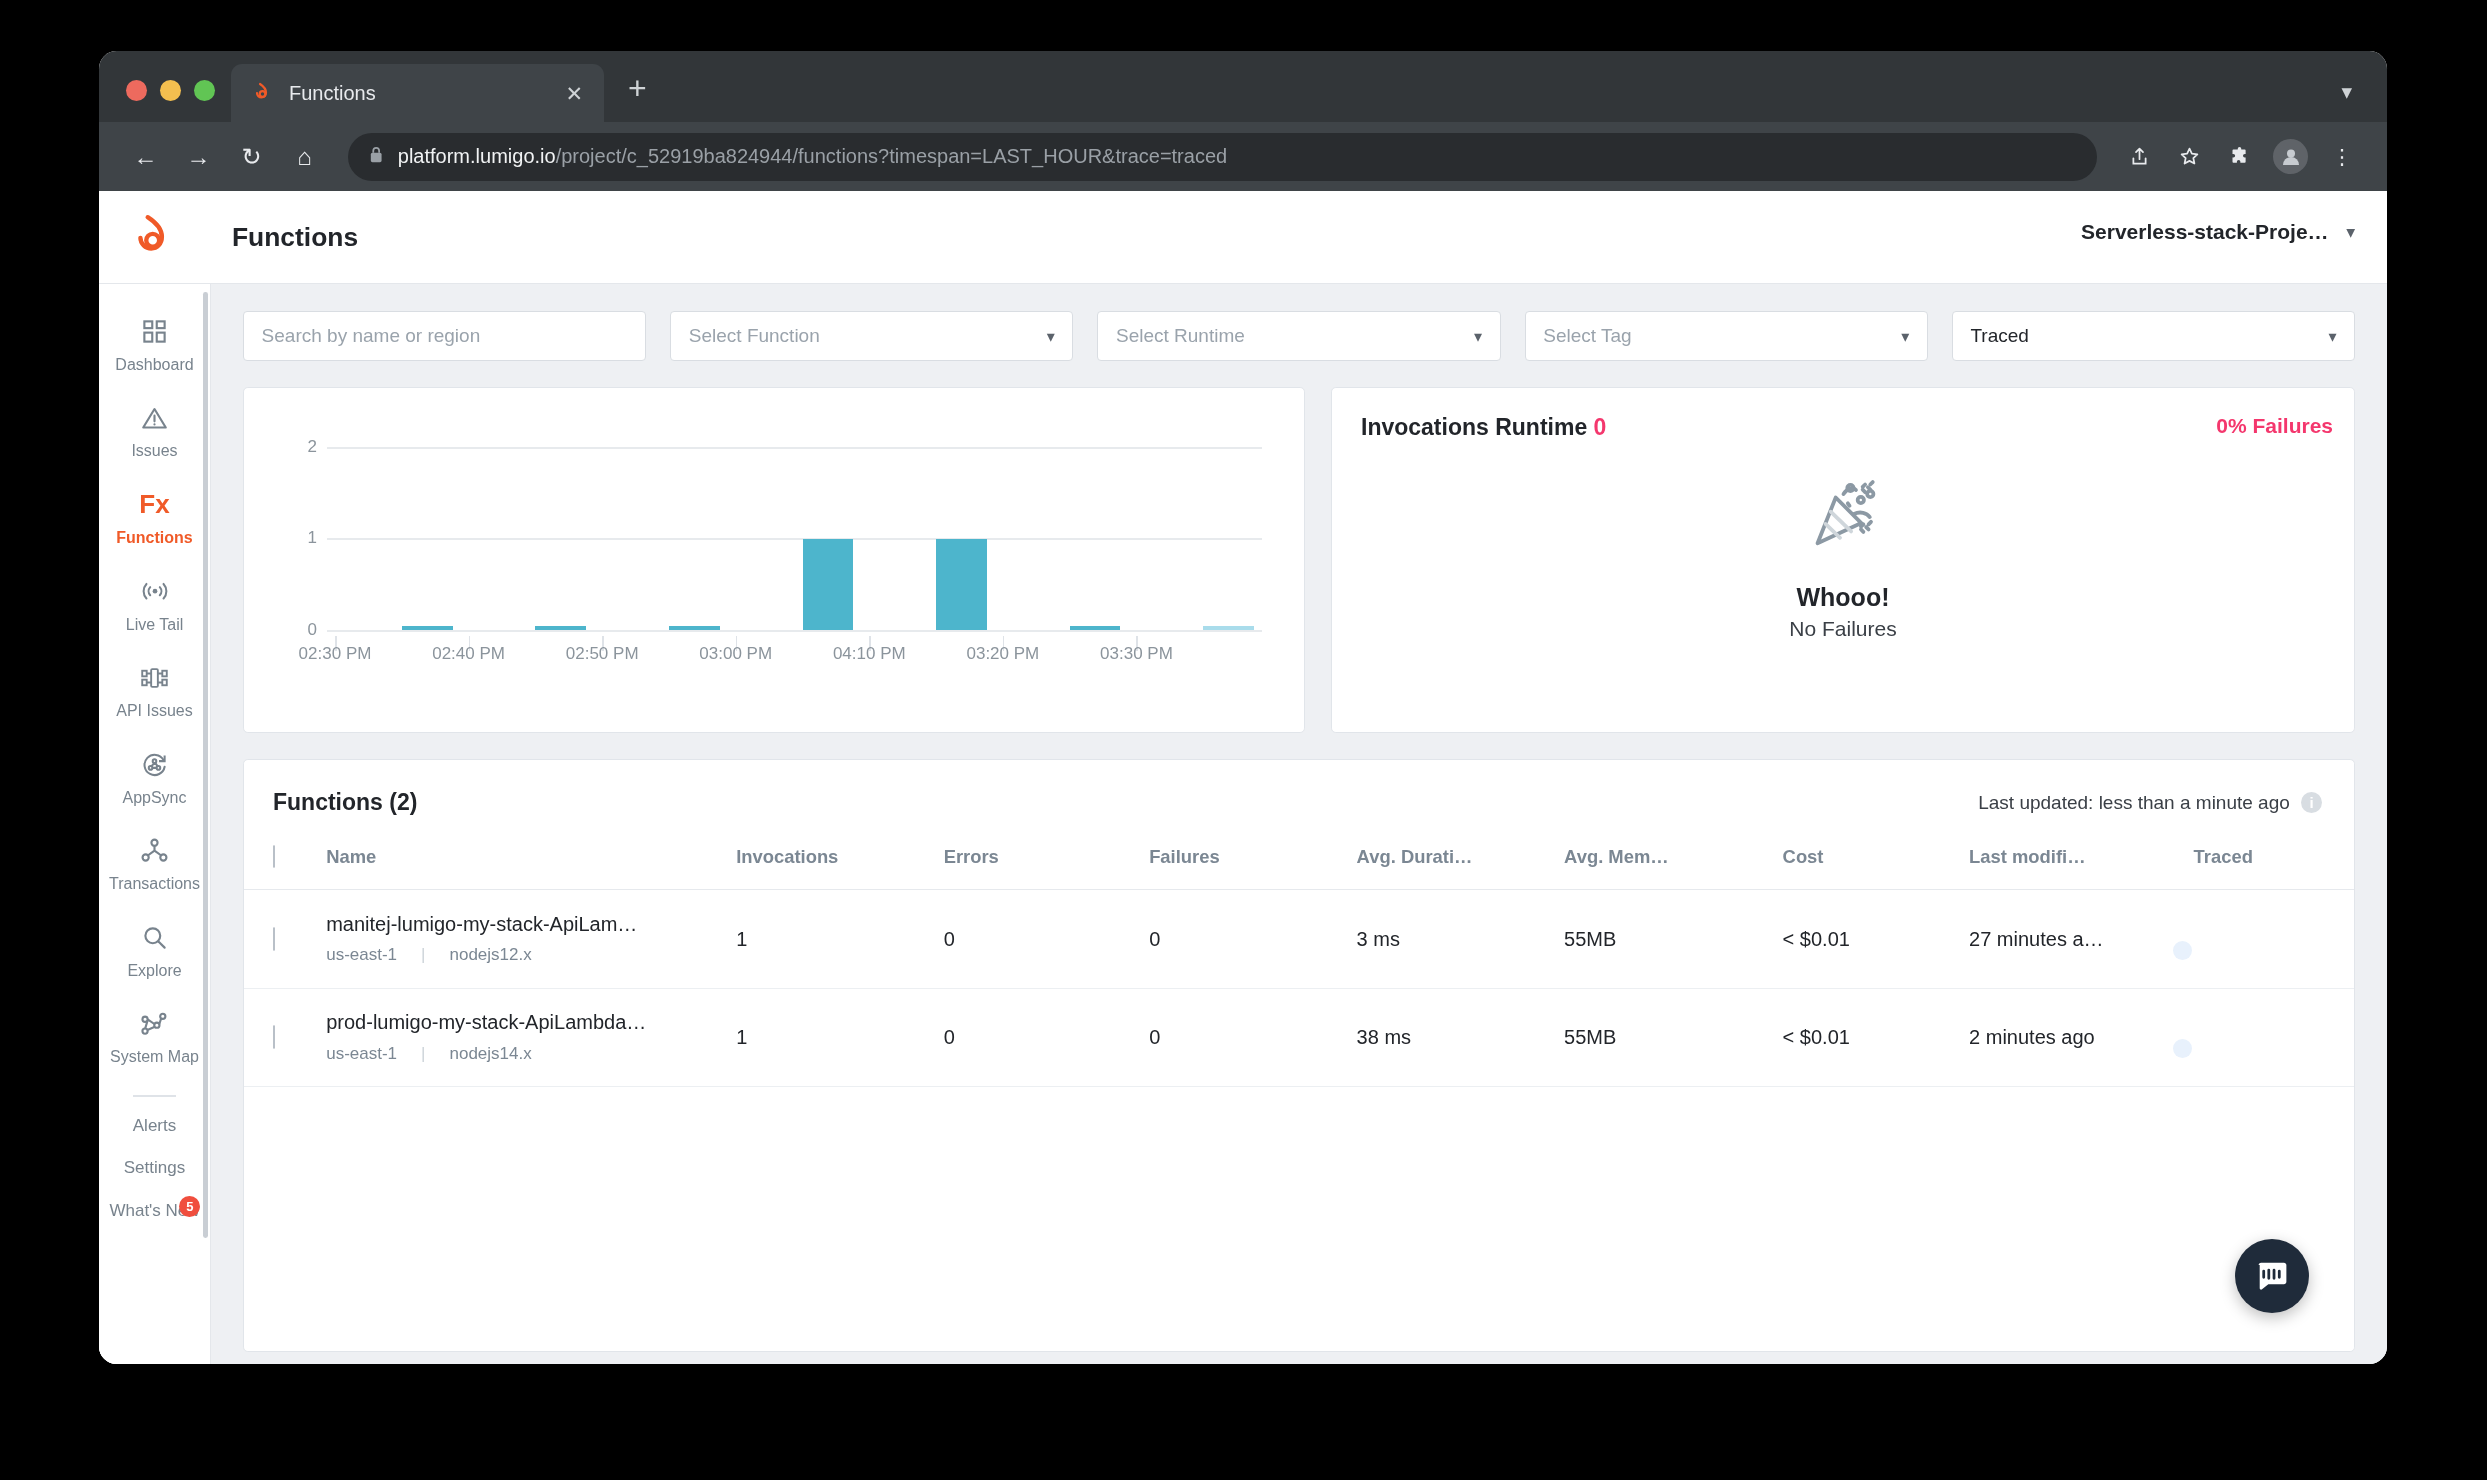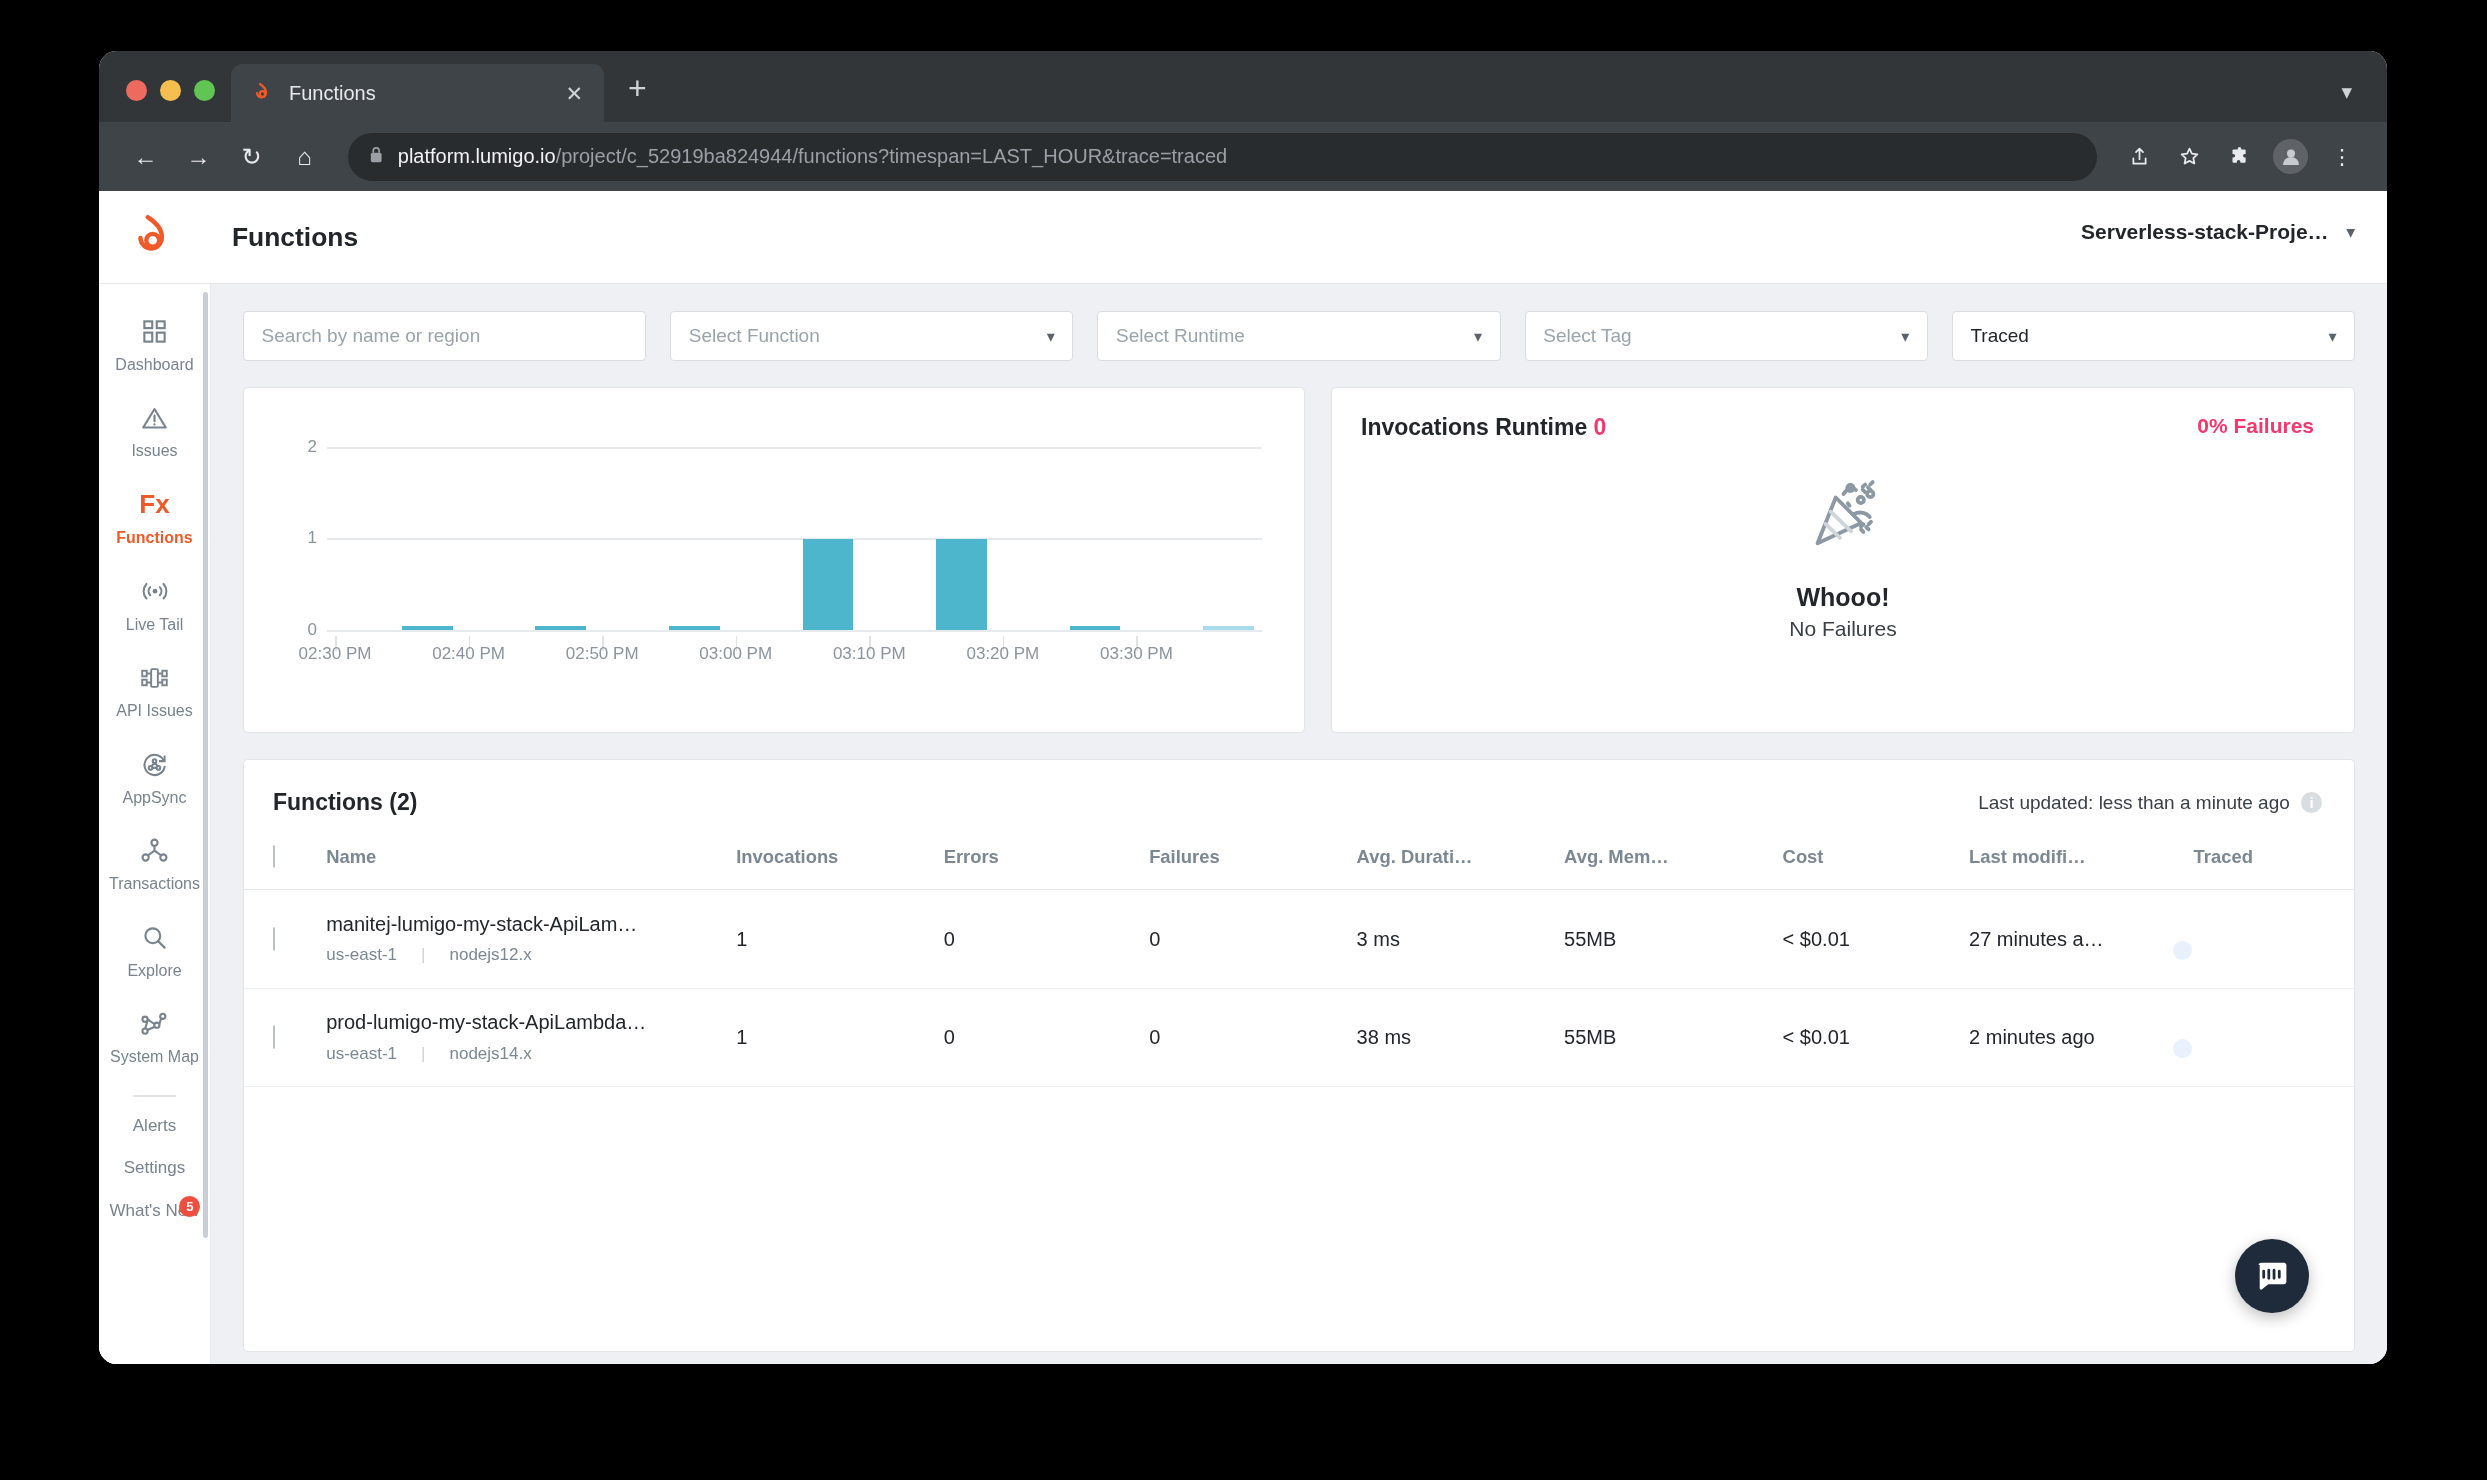--- a/index.html
+++ b/index.html
@@ -191,21 +191,21 @@
   
   #cards-row { display:flex; gap: 26px; }
   .card { background:#fff; border:0.8px solid #e1e5ea; border-radius: 4.8px; }
   #invocations-card { width: 1062px; height: 346px; padding: 26px 29px 0 29px; }
   #failures-card   { flex: 1; height: 346px; padding: 26px 29px 0 29px; position: relative; }
 
   .card-title { font-size: 23px; font-weight: 700; color:#22252a; }
   .card-title .accent-blue { color:#4db5cc; font-weight:700; }
   .card-title .accent-pink { color:#f4376d; font-weight:700; }
   #failures-pct {
-    position:absolute; right: 40px; top: 26px;
+    position:absolute; right: 21px; top: 26px;
     font-size: 21px; font-weight: 700; color:#f4376d;
   }
 
   
   #chart-area { position: relative; margin-top: 27px; height: 240px; }
   #plot {
     position: absolute; left: 54px; right: 13px; top: 6.4px; height: 183px;
   }
   .gridline { position:absolute; left:0; right:0; height:1.6px; background:#e7eaed; }
   .ytick {
@@ -539,21 +539,21 @@
                 <div class="bar faded" style="left: 93.7143%; width: 5.42857%; height: 4.8px;"></div>
                 <div class="xtick-mark" style="left: 0.857143%;"></div>
                 <div class="xtick" style="left: 0.857143%;">02:30 PM</div>
                 <div class="xtick-mark" style="left: 15.1429%;"></div>
                 <div class="xtick" style="left: 15.1429%;">02:40 PM</div>
                 <div class="xtick-mark" style="left: 29.4286%;"></div>
                 <div class="xtick" style="left: 29.4286%;">02:50 PM</div>
                 <div class="xtick-mark" style="left: 43.7143%;"></div>
                 <div class="xtick" style="left: 43.7143%;">03:00 PM</div>
                 <div class="xtick-mark" style="left: 58%;"></div>
-                <div class="xtick" style="left: 58%;">03:10 PM</div>
+                <div class="xtick" style="left: 58%;">04:10 PM</div>
                 <div class="xtick-mark" style="left: 72.2857%;"></div>
                 <div class="xtick" style="left: 72.2857%;">03:20 PM</div>
                 <div class="xtick-mark" style="left: 86.5714%;"></div>
                 <div class="xtick" style="left: 86.5714%;">03:30 PM</div>
               </div>
           </div>
         </div>
 
         <div class="card" id="failures-card">
           <div class="card-title">

